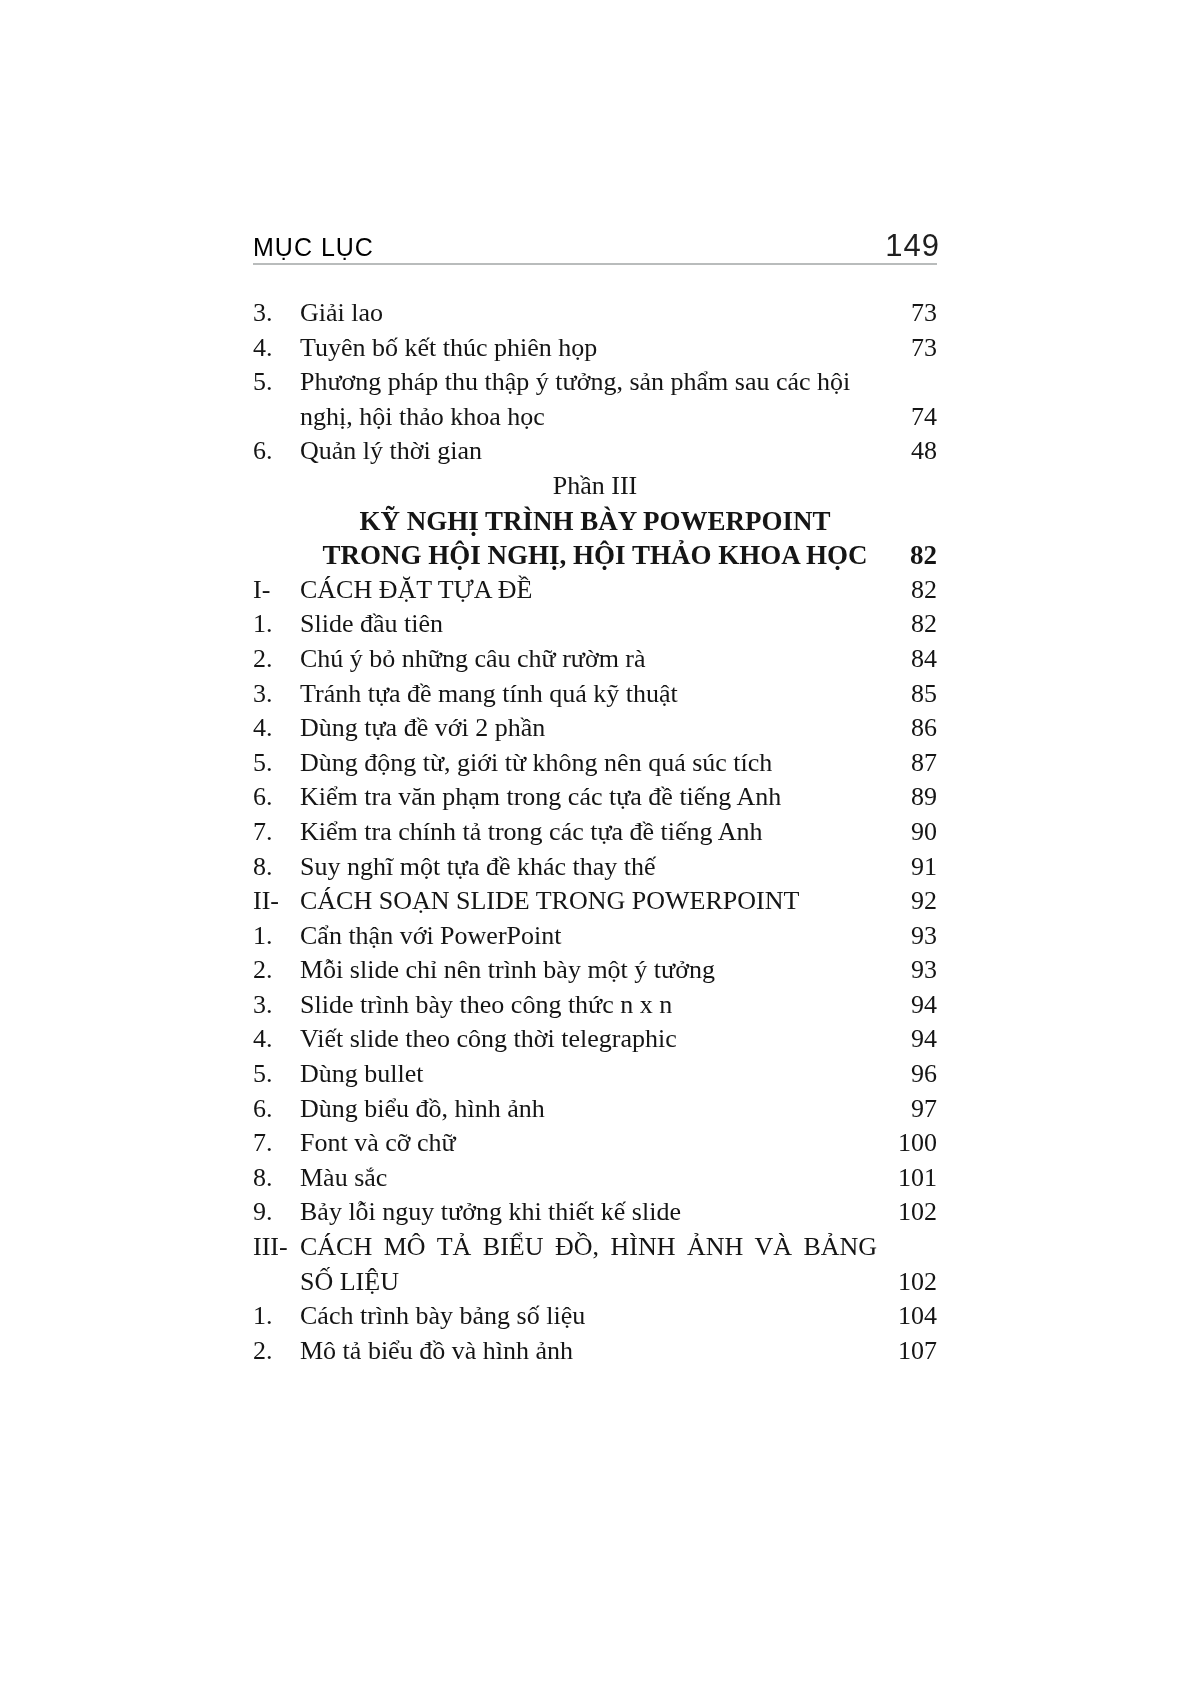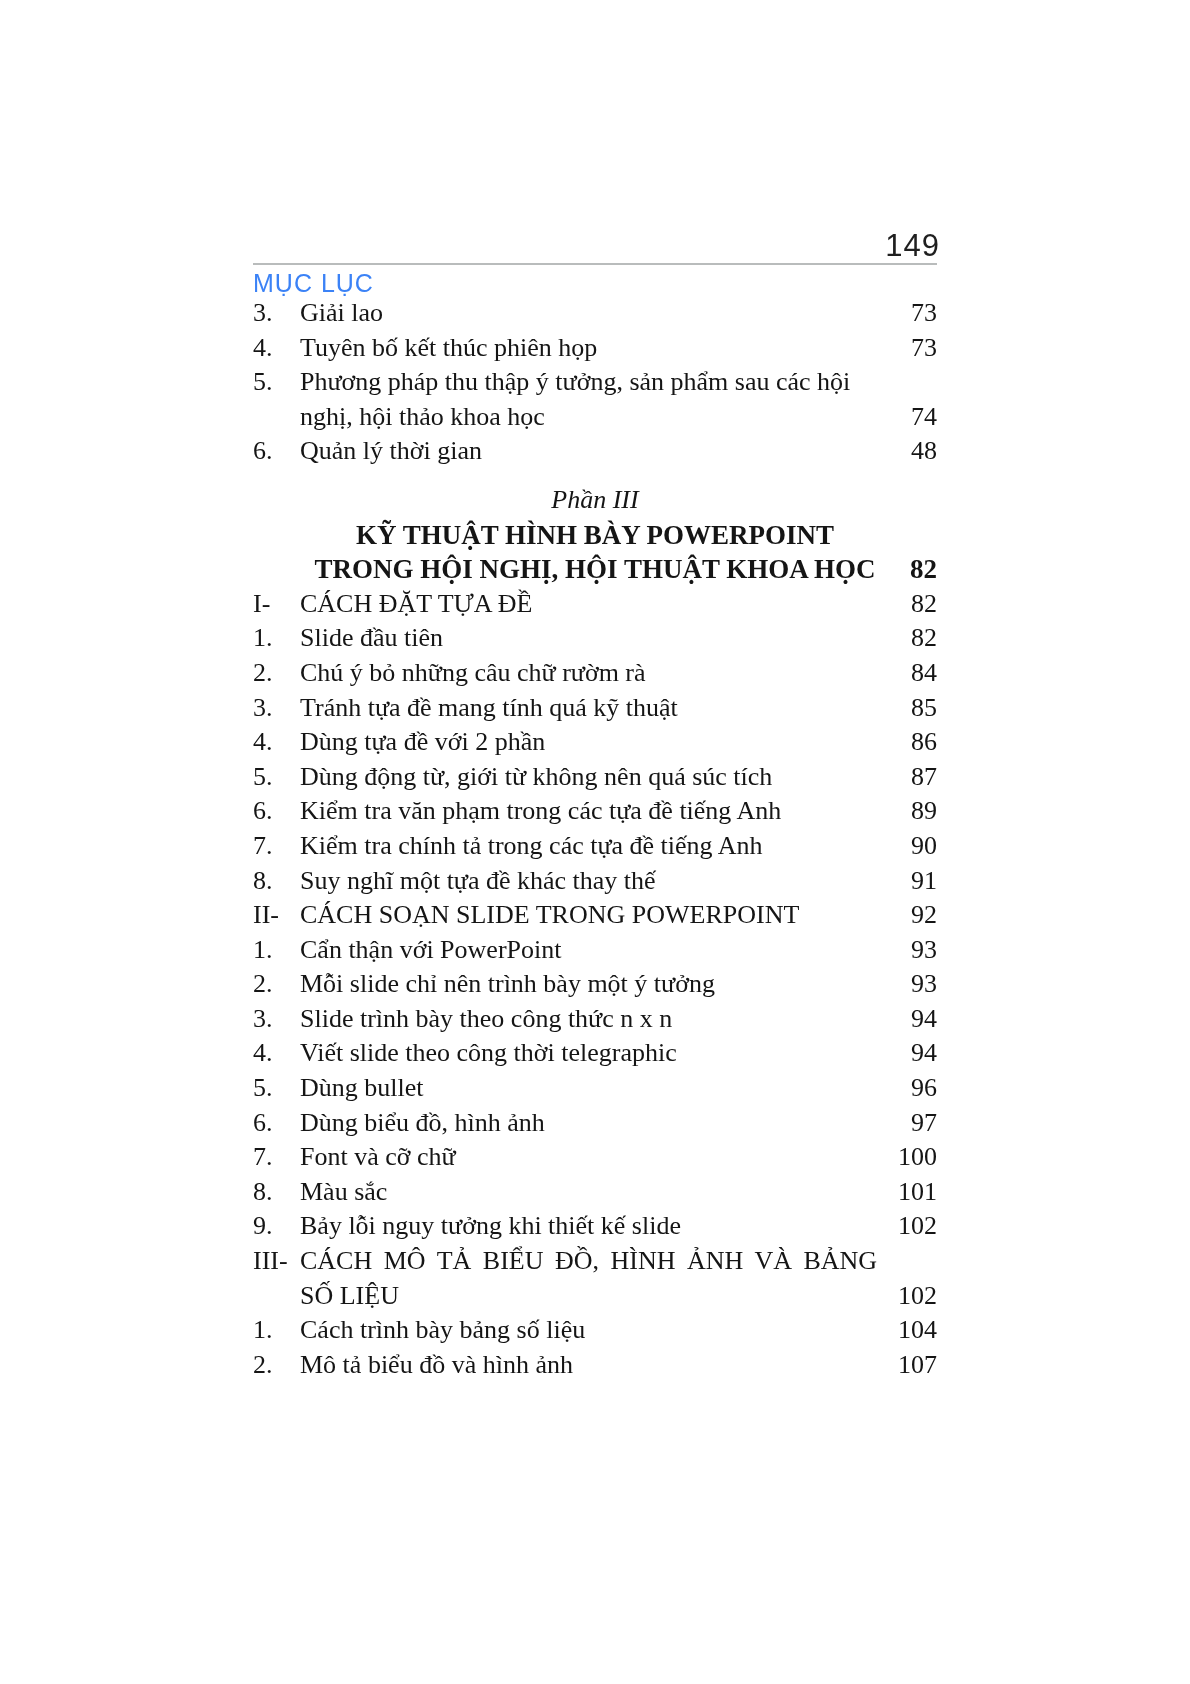--- a/index.html
+++ b/index.html
@@ -12,22 +12,21 @@
     overflow: hidden;
     color: #1a1a1a;
   }
   
   .hdr-title {
     position: absolute;
     left: 253px;
     top: 235px;
     font: 500 25px/1 "Liberation Sans", "DejaVu Sans", sans-serif;
     letter-spacing: 1px;
-    color: #3b82f6;
-    margin-top: 36px;
+    color: #000000;
   }
   .hdr-page {
     position: absolute;
     top: 230px;
     right: 250px;
     font: 400 31px/1 "Liberation Sans", "DejaVu Sans", sans-serif;
     letter-spacing: 1px;
     color: #1f1f1f;
   }
   .hdr-rule {
@@ -62,21 +61,21 @@
     align-self: flex-end;
     white-space: nowrap;
   }
   
   .row.center { display: block; text-align: center; position: relative; }
   .row.center .pagenum {
     position: absolute;
     right: 0;
     bottom: 0;
   }
-  .row.part-title { margin-top: 14px; font-style: italic; }
+  .row.part-title { margin-top: 0; }
   .row.part-heading { font-weight: bold; font-size: 27px; }
 </style>
 </head>
 <body>
 
 <div class="page">
 
   <div class="hdr-title">MỤC LỤC</div>
 
   <div class="hdr-page">149</div>
@@ -110,24 +109,24 @@
         <div class="label">6.</div>
         <div class="text">
           <div class="line">Quản lý thời gian</div>
         </div>
         <div class="pagenum">48</div>
       </div>
       <div class="row part-title center">
         <div class="ctext">Phần III</div>
       </div>
       <div class="row part-heading center">
-        <div class="ctext">KỸ THUẬT HÌNH BÀY POWERPOINT</div>
+        <div class="ctext">KỸ NGHỊ TRÌNH BÀY POWERPOINT</div>
       </div>
       <div class="row part-heading center">
-        <div class="ctext">TRONG HỘI NGHỊ, HỘI THUẬT KHOA HỌC</div>
+        <div class="ctext">TRONG HỘI NGHỊ, HỘI THẢO KHOA HỌC</div>
         <div class="pagenum">82</div>
       </div>
       <div class="row section">
         <div class="label">I-</div>
         <div class="text">
           <div class="line">CÁCH ĐẶT TỰA ĐỀ</div>
         </div>
         <div class="pagenum">82</div>
       </div>
       <div class="row item">

